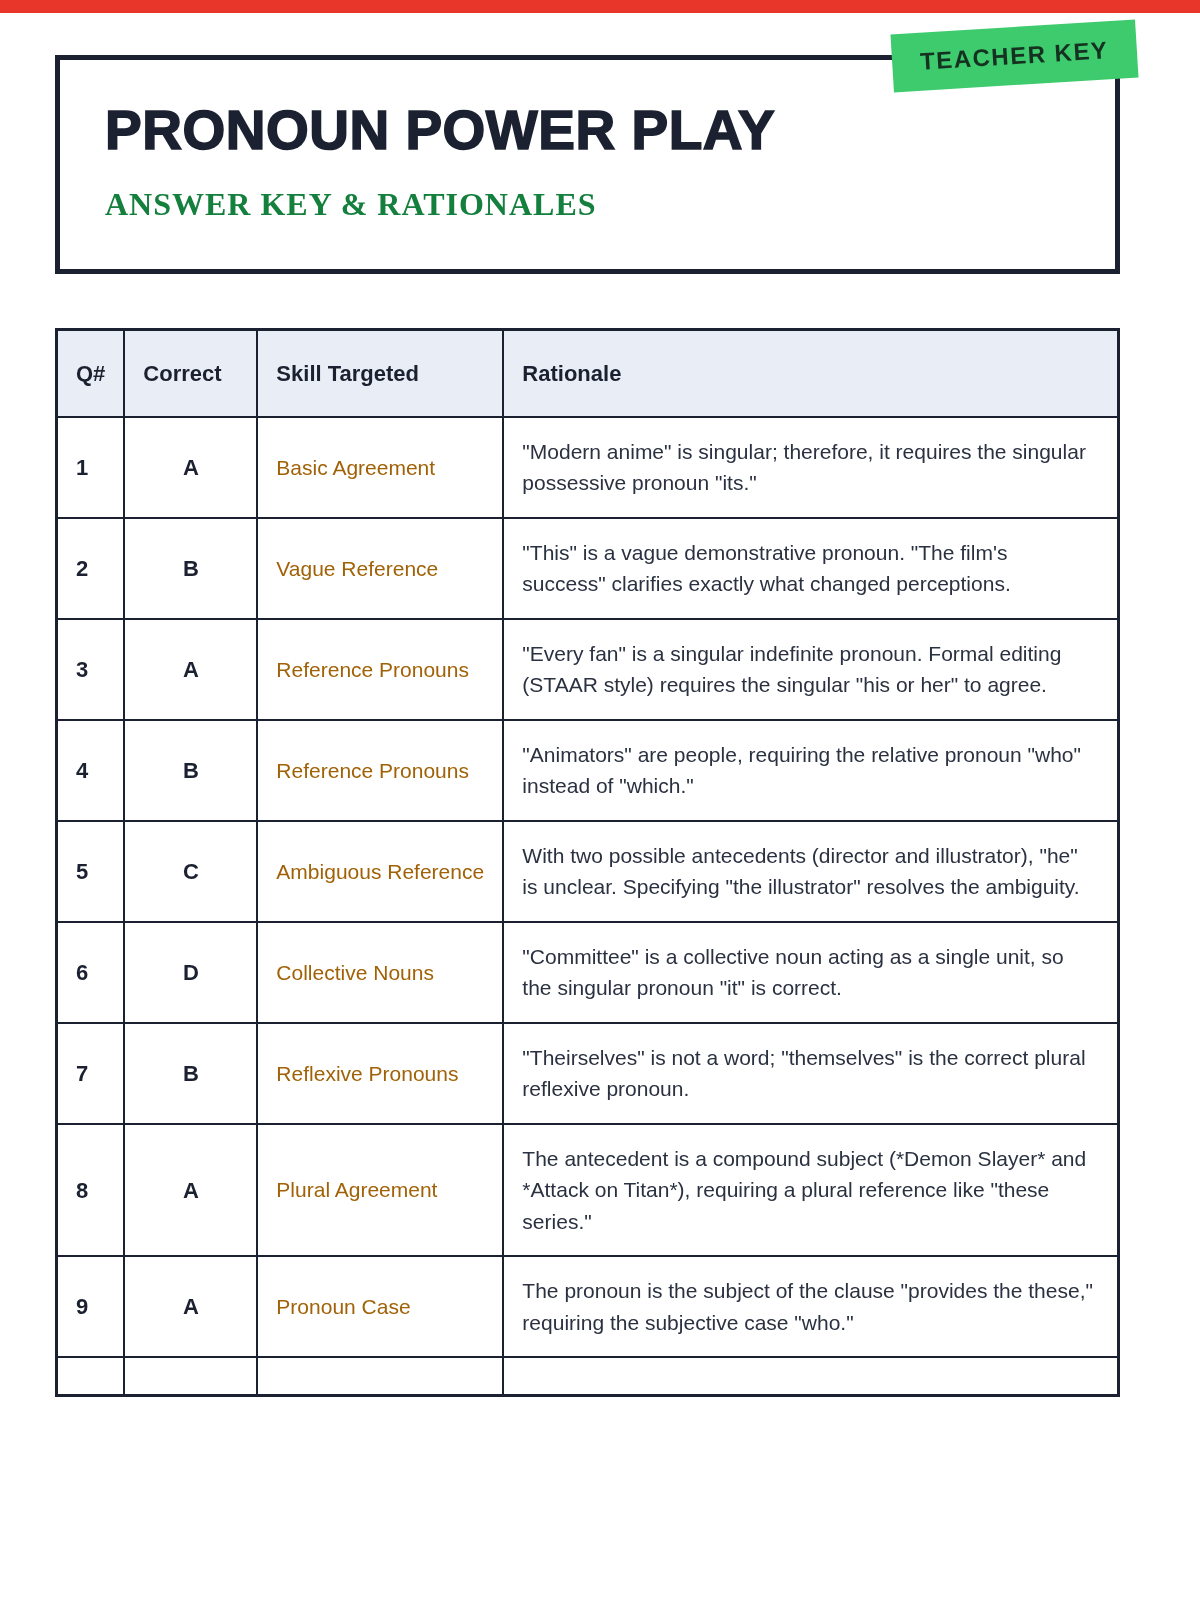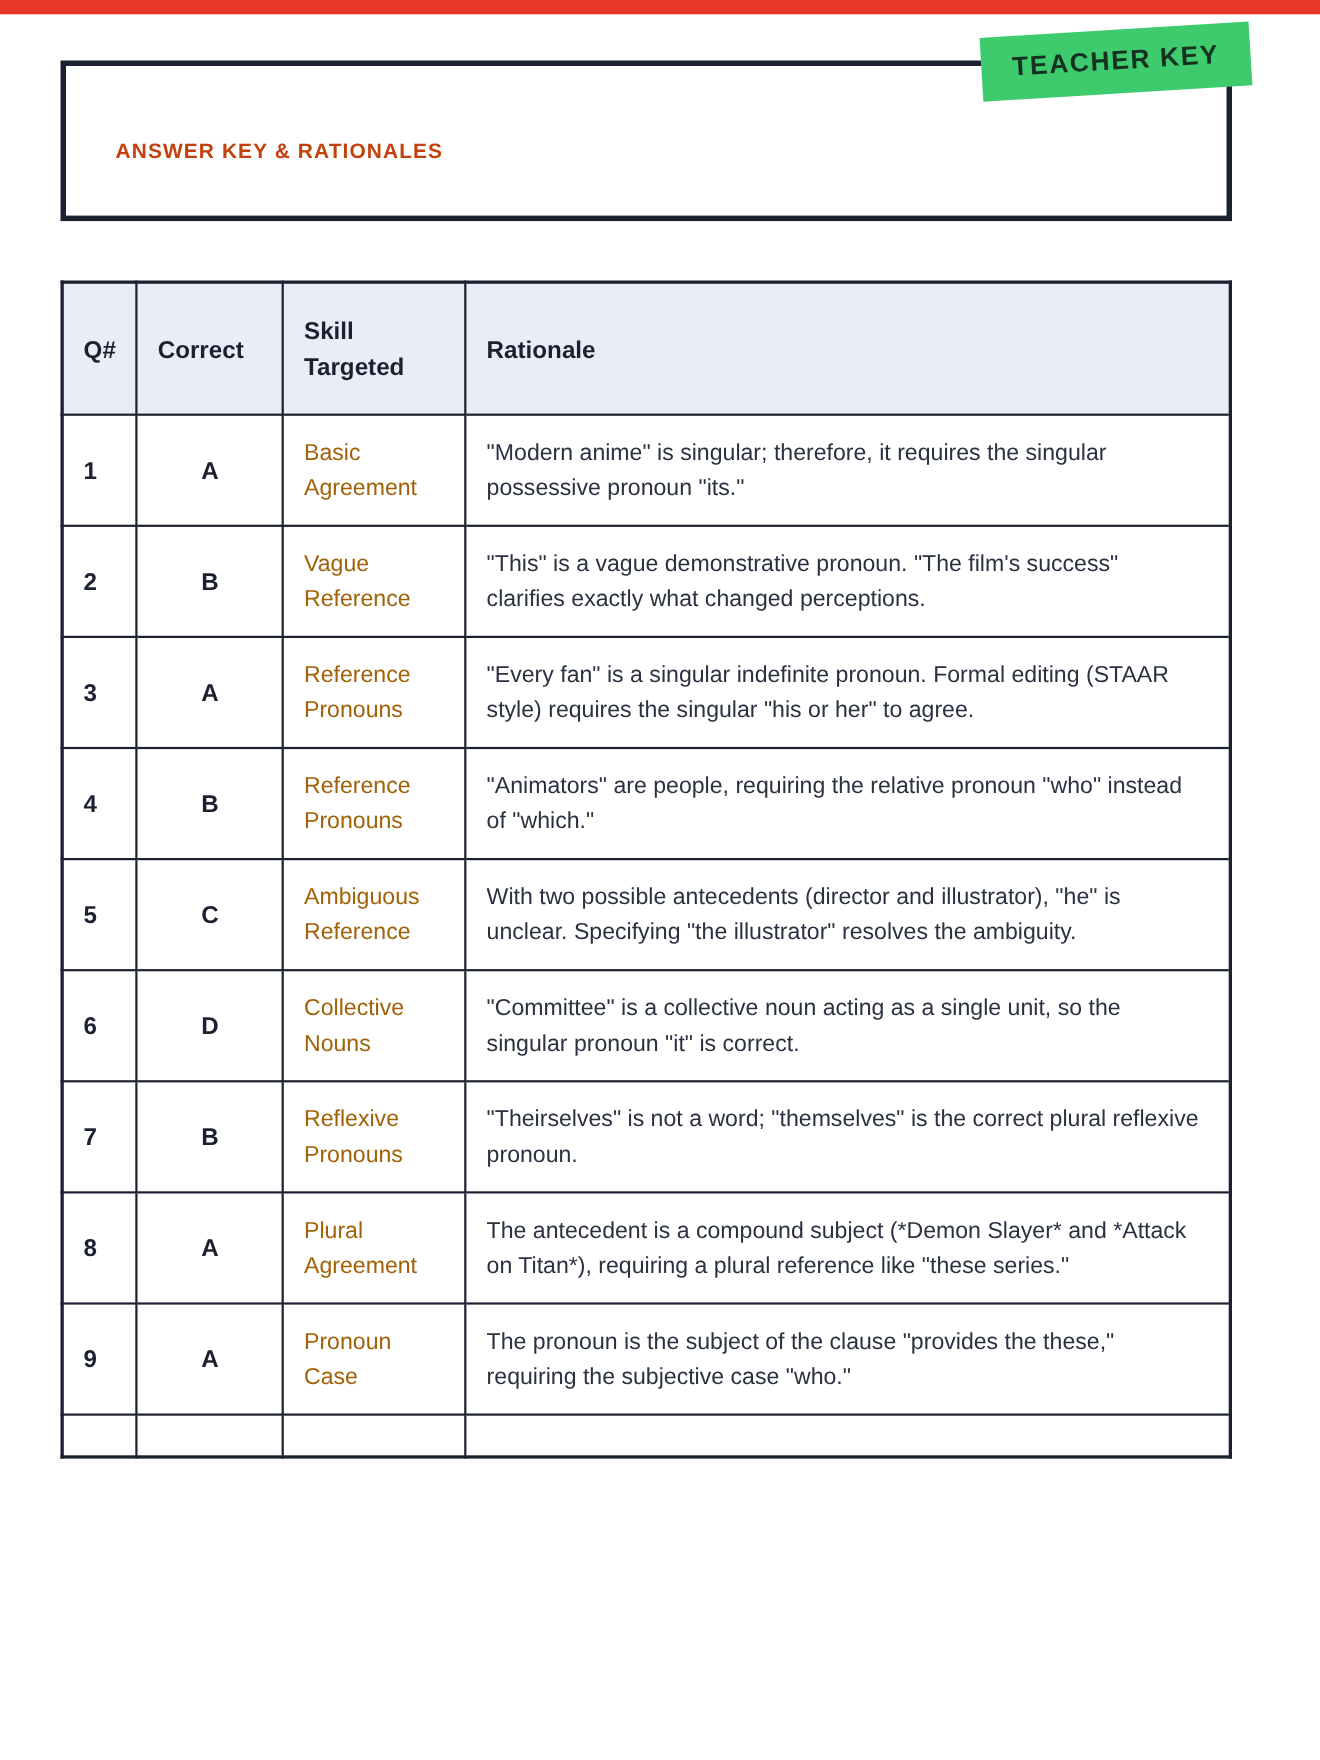--- a/index.html
+++ b/index.html
@@ -33,25 +33,26 @@
   .title {
     font-size: 55px;
     font-weight: 900;
     letter-spacing: 0.5px;
     color: #1b2130;
     -webkit-text-stroke: 1.6px #1b2130;
     line-height: 1.05;
     margin: 0;
   }
   .subtitle {
-    font-size: 19px;
+    font-size: 32px;
     font-weight: 700;
     letter-spacing: 1px;
-    color: #c2410c;
+    color: #15803d;
     margin: 26px 0 0 0;
+    font-family: Liberation Serif, serif;
   }
   .teacher-badge {
     position: absolute;
     top: -33px;
     right: -22px;
     background: #3ecb6e;
     color: #14321f;
     font-size: 24px;
     font-weight: 700;
     letter-spacing: 1.5px;
@@ -77,21 +78,21 @@
   .answer-table th {
     background: #e9edf5;
     font-weight: 700;
     font-size: 22px;
     padding-top: 26px;
     padding-bottom: 26px;
     color: #1b2130;
   }
   .col-q   { width: 66px; }
   .col-cor { width: 133px; }
-  .col-skill { width: 166px; }
+  .col-skill { width: 246px; }
   th.th-correct { text-align: left; }
   td.cell-qnum {
     font-weight: 700;
     font-size: 22px;
     color: #1b2130;
   }
   td.cell-correct {
     font-weight: 700;
     font-size: 22px;
     text-align: center;
@@ -102,20 +103,21 @@
 </style>
 </head>
 <body>
 
 <div class="top-bar"></div>
 
 <div class="page">
 
   <div class="header-box">
     <div class="teacher-badge">TEACHER KEY</div>
+    <h1 class="title">PRONOUN POWER PLAY</h1>
     <div class="subtitle">ANSWER KEY &amp; RATIONALES</div>
   </div>
 
   <table class="answer-table">
     <thead>
       <tr>
         <th class="col-q">Q#</th>
         <th class="col-cor th-correct">Correct</th>
         <th class="col-skill">Skill Targeted</th>
         <th>Rationale</th>

